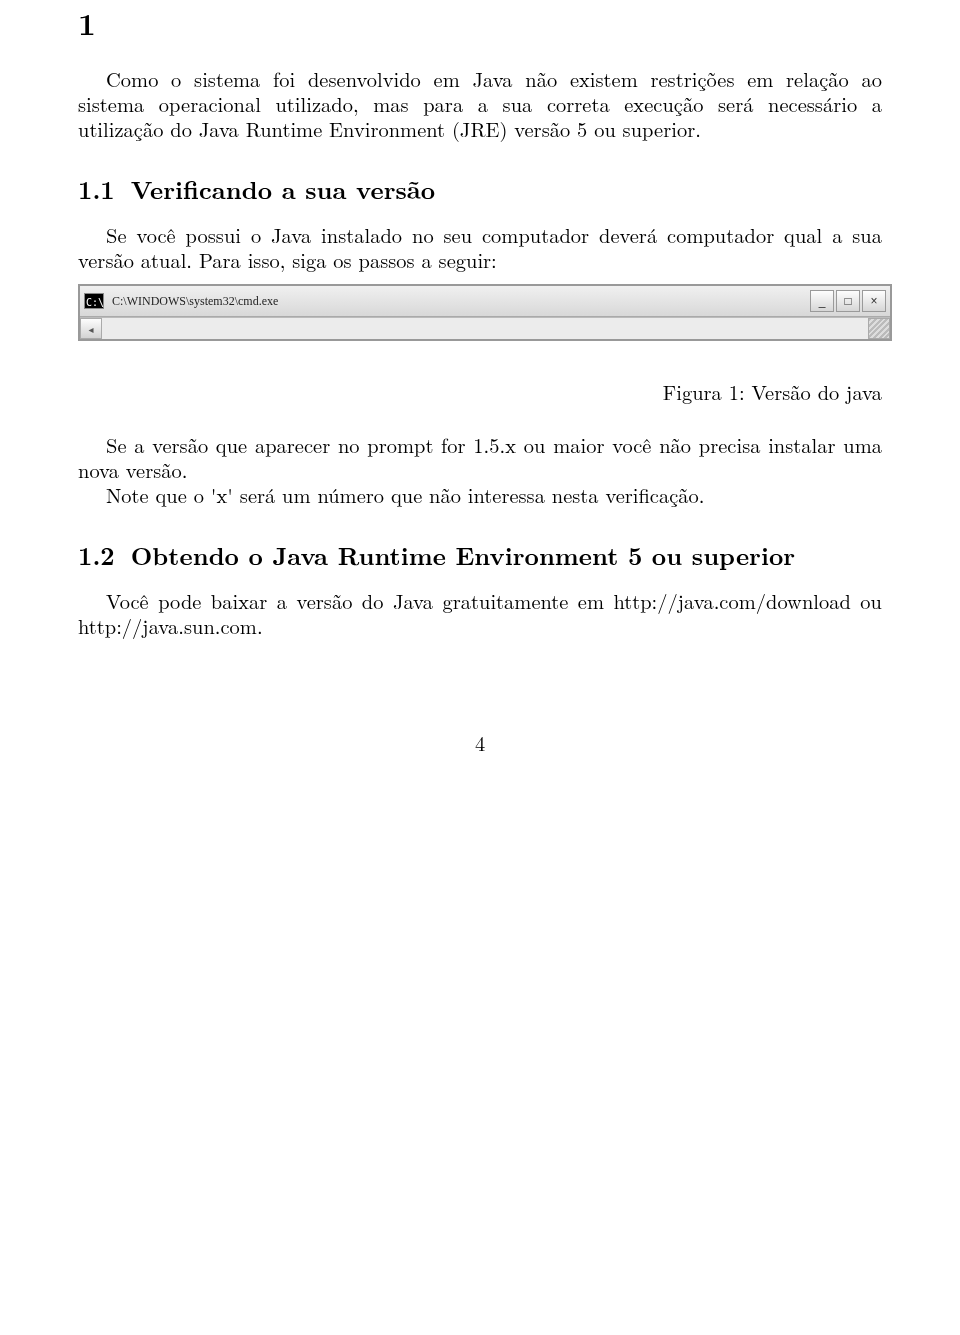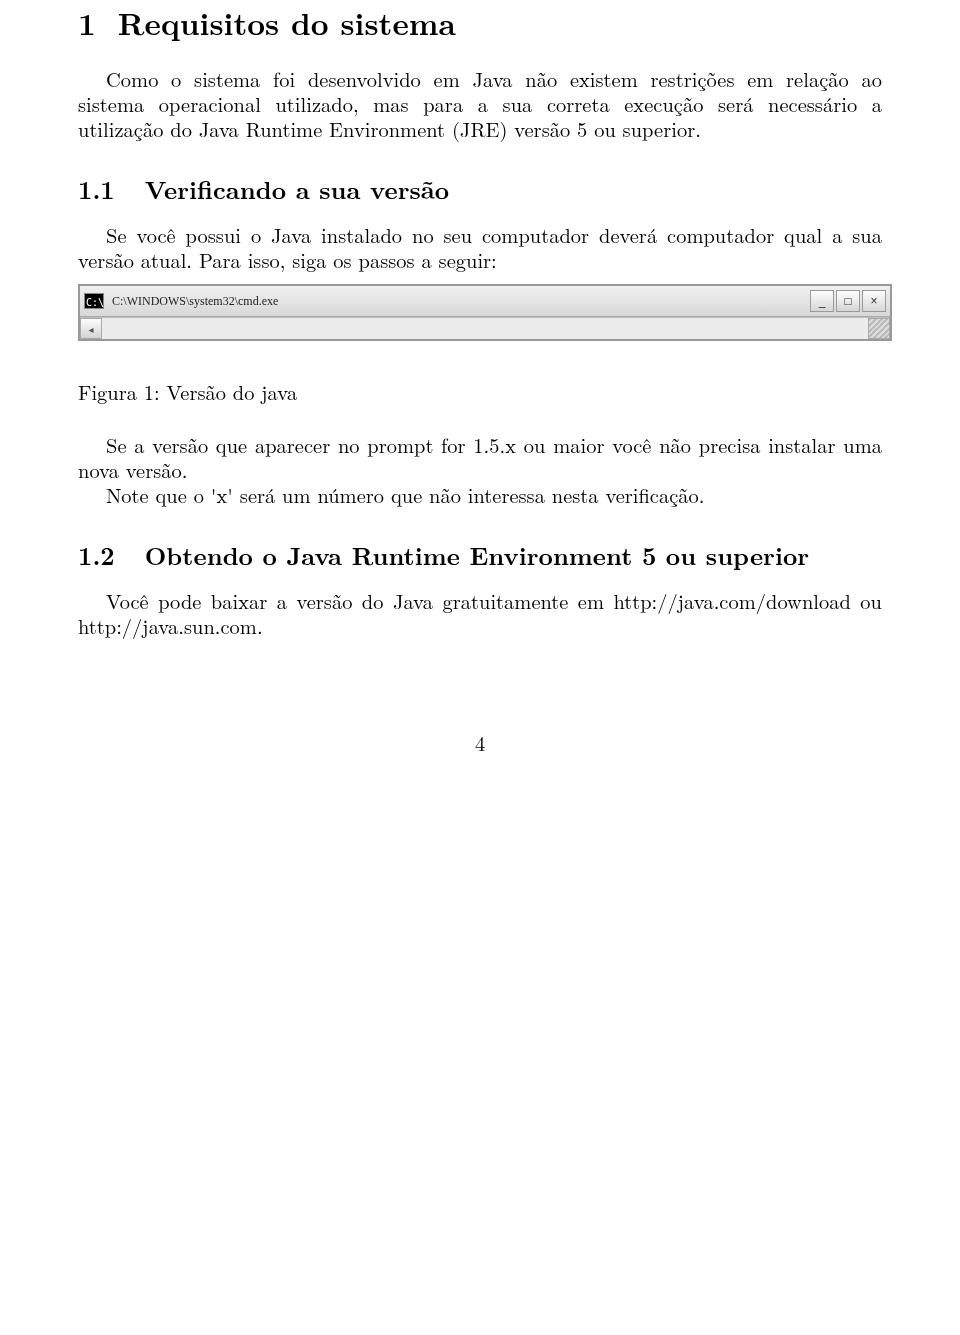--- a/index.html
+++ b/index.html
@@ -27,21 +27,21 @@
     line-height: 1.22;
     text-align: justify;
     margin: 0 0 20px 0;
     text-indent: 28px;
   }
   h2 {
     font-size: 25px;
     font-weight: bold;
     margin: 30px 0 16px 0;
     display: flex;
-    gap: 30px;
+    gap: 16px;
   }
   h2 .num { flex-shrink: 0; }
   .sub-para {
     font-size: 20.5px;
     line-height: 1.22;
     text-align: justify;
     margin: 0;
   }
   .sub-para.indent-first { text-indent: 28px; }
   .cmd-window {
@@ -146,41 +146,40 @@
     display:flex;align-items:center;justify-content:center;font-size:10px;color:#555;
   }
   .hscroll .grip {
     width:22px;height:100%;
     background: repeating-linear-gradient(135deg,#bbb,#bbb 2px,#ddd 2px,#ddd 4px);
     border:1px solid #aaa;box-sizing:border-box;
     margin-left:auto;
   }
 
   .figure-caption {
-    text-align: left;
+    text-align: right;
     font-size: 20.5px;
     margin: 36px 0 26px 0;
   }
   .h2-wrapped .cont {
     display: block;
   }
   .page-number {
     text-align: center;
     font-size: 20.5px;
     margin-top: 90px;
   }
 </style>
 </head>
 <body>
 
 <div class="page">
 
   <h1>
     <span class="num">1</span>
-    <span>Requisitos do sistema</span>
   </h1>
 
   <p class="body-text">Como o sistema foi desenvolvido em Java não existem restrições em relação ao sistema operacional utilizado, mas para a sua correta execução será necessário a utilização do Java Runtime Environment (JRE) versão 5 ou superior.</p>
 
   <h2>
     <span class="num">1.1</span>
     <span>Verificando a sua versão</span>
   </h2>
 
   <p class="sub-para indent-first">Se você possui o Java instalado no seu computador deverá computador qual a sua versão atual. Para isso, siga os passos a seguir:</p>

